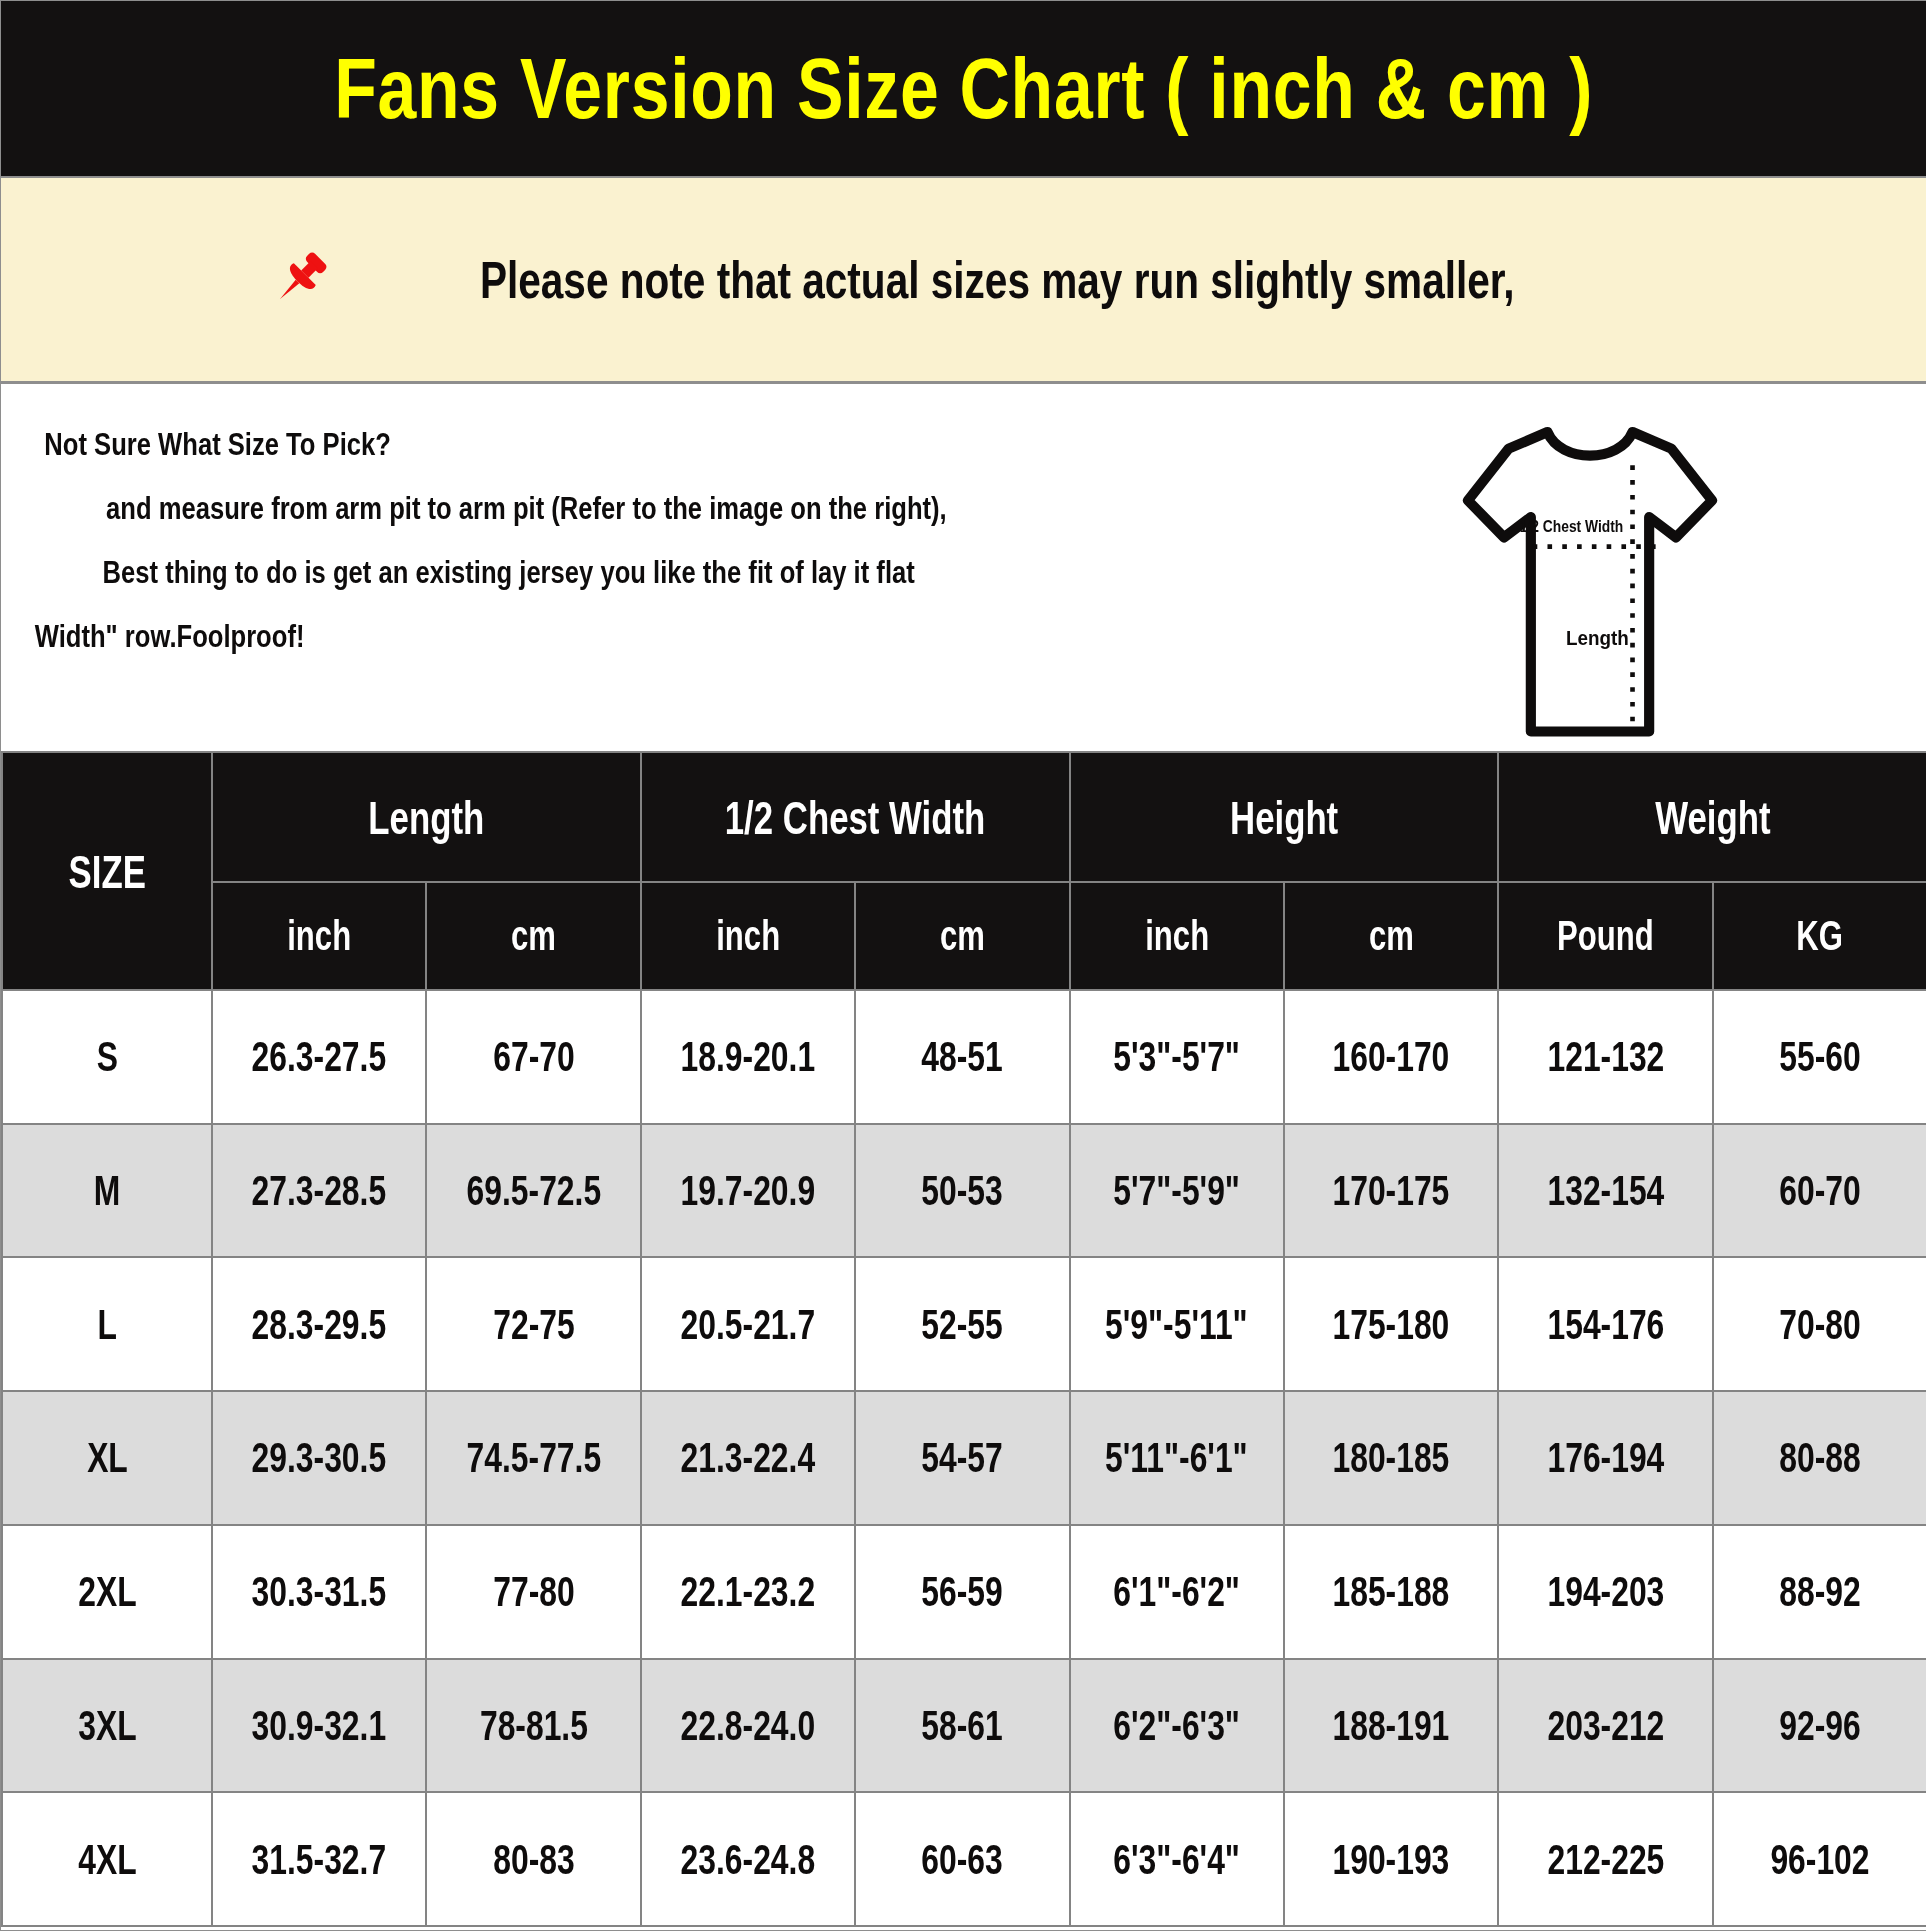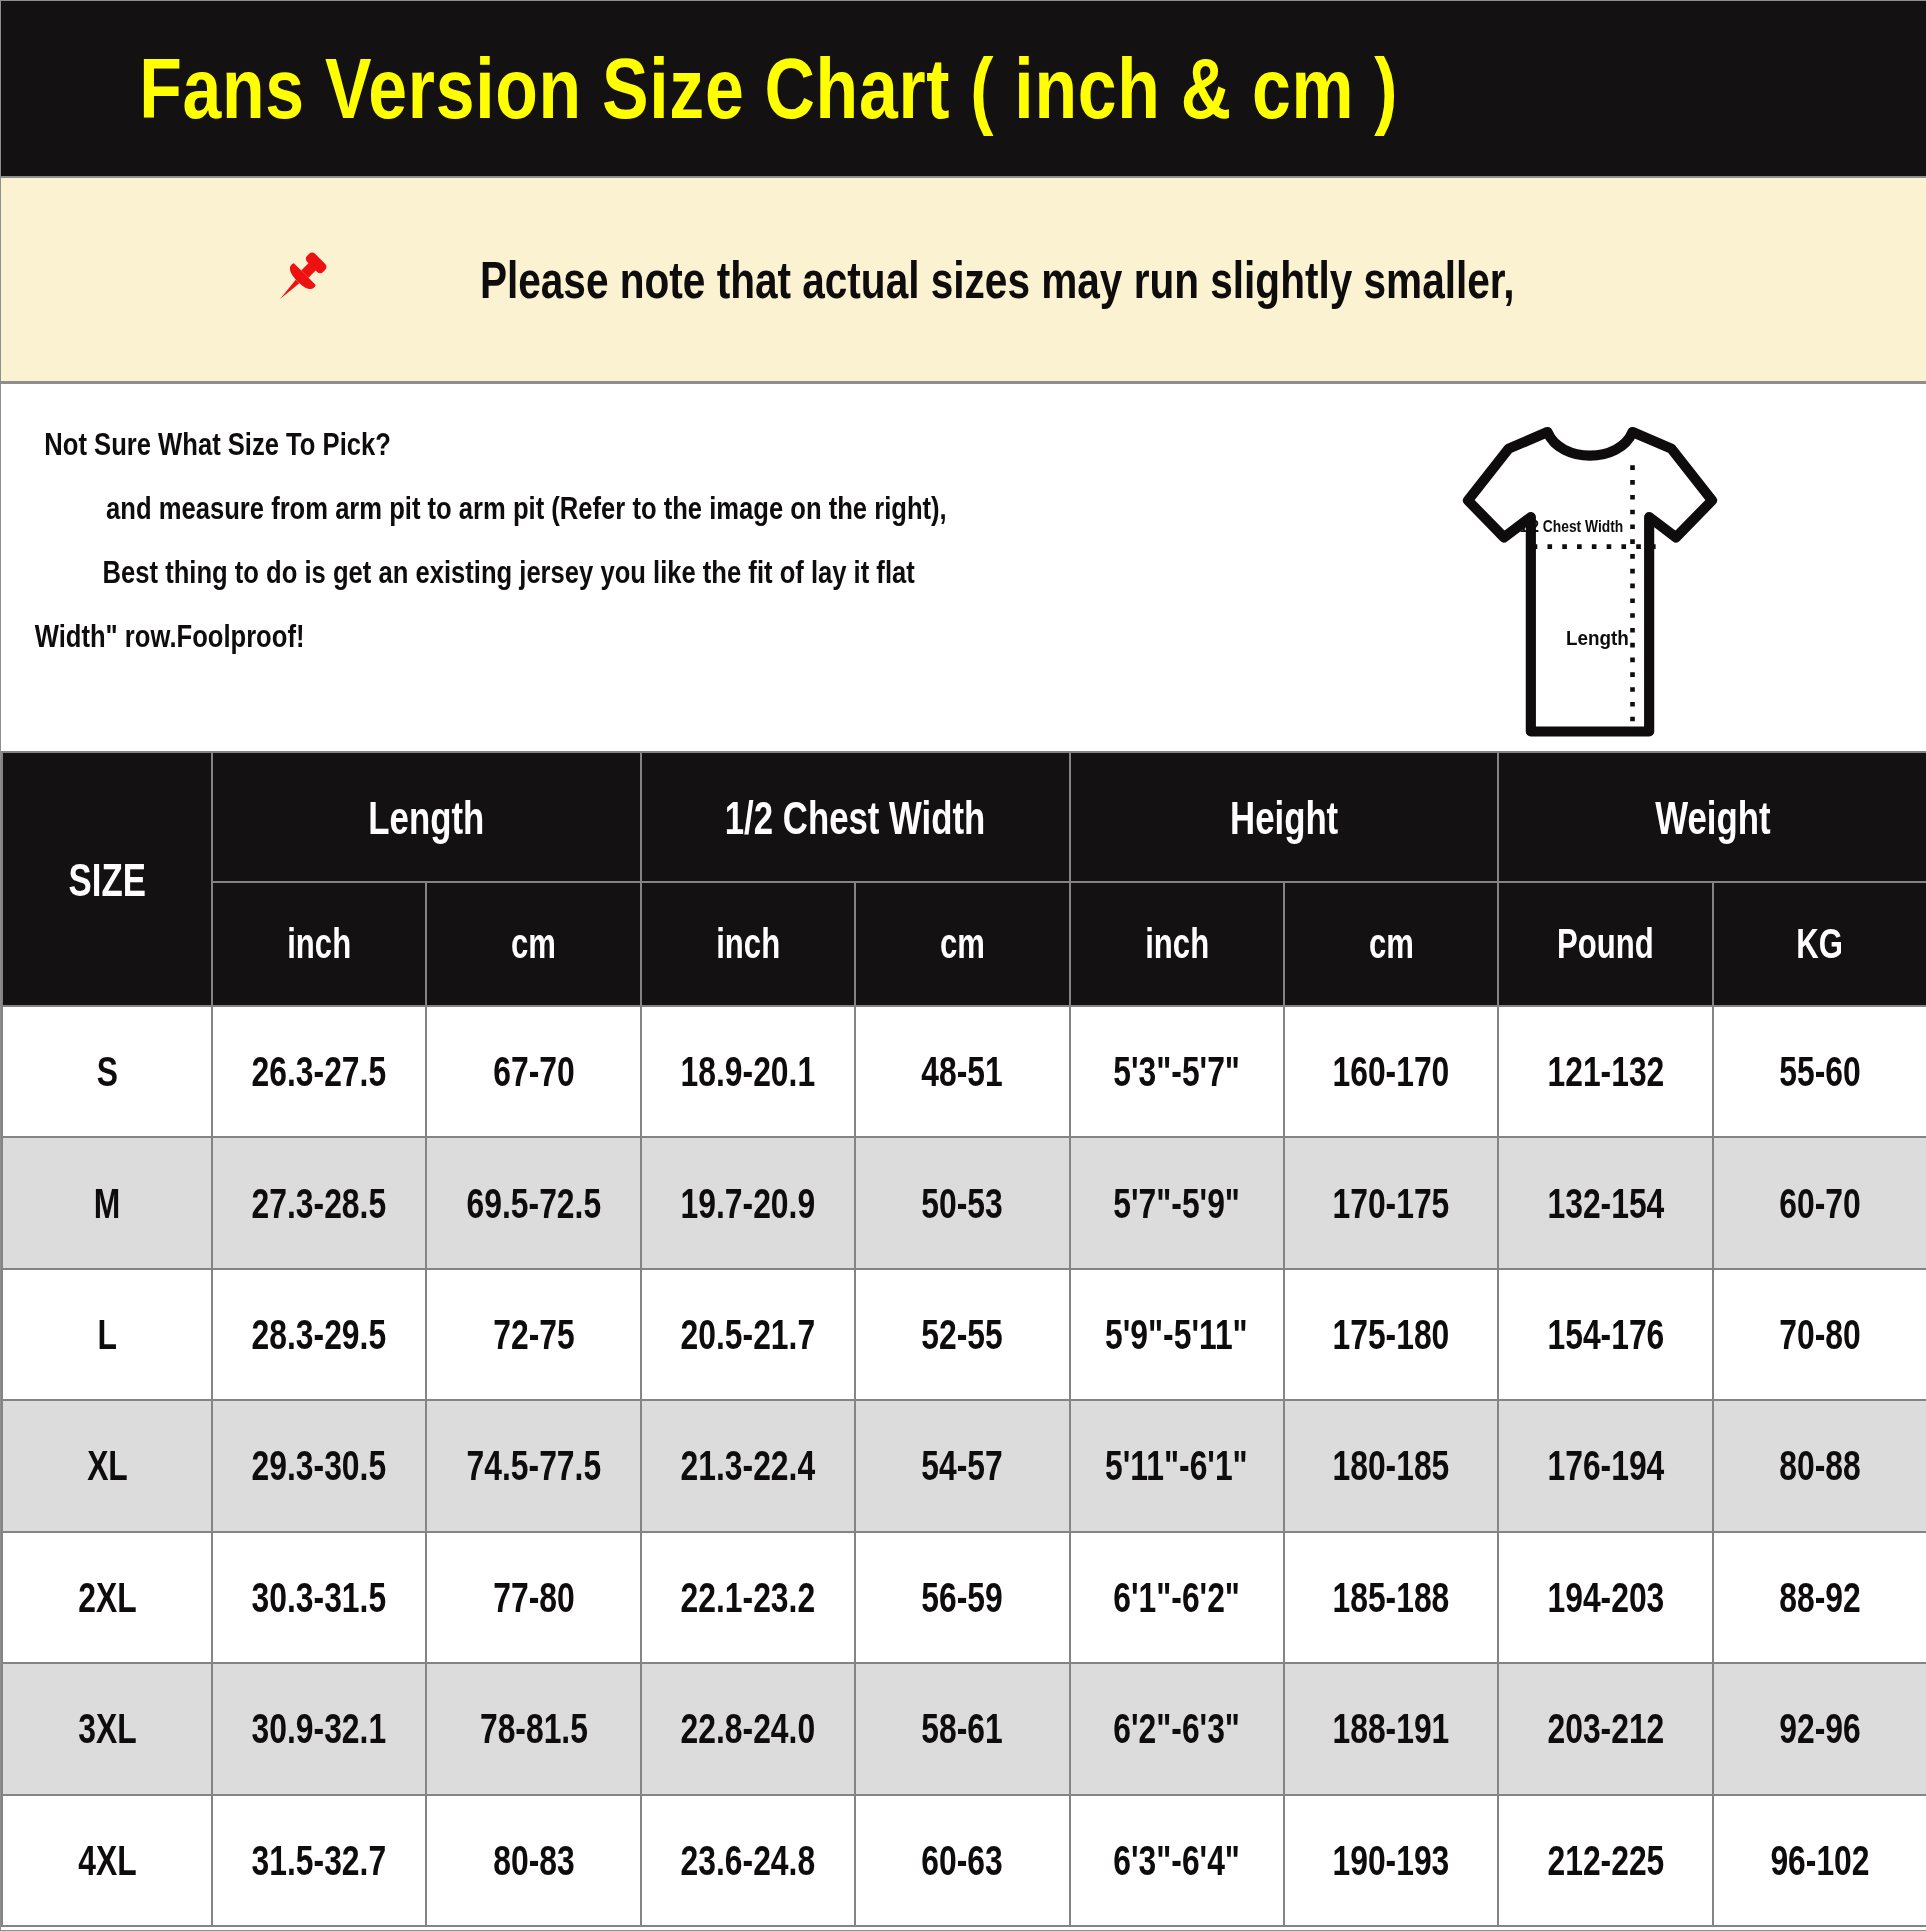--- a/index.html
+++ b/index.html
@@ -4,21 +4,21 @@
 <style>
   html,body { margin:0; padding:0; background:#ffffff; }
   .page {
     position:relative; width:1927px; height:1931px; box-sizing:border-box;
     border:1.8px solid #8e8e8e; overflow:hidden; background:#ffffff;
     font-family:"Liberation Sans","DejaVu Sans",sans-serif; font-weight:bold; color:#0e0c0c;
   }
   .cond { display:inline-block; transform:scaleX(0.78); transform-origin:50% 50%; white-space:nowrap; }
 
   
-  .title-bar { height:175px; background:#131111; display:flex; align-items:center; justify-content:flex-start; }
+  .title-bar { height:175px; background:#131111; display:flex; align-items:center; justify-content:center; }
   .title-bar .cond { transform:scaleX(0.82); font-size:85px; color:#ffff00; letter-spacing:0.9px; }
 
   
   .note {
     height:208px; box-sizing:border-box; background:#faf2d0;
     border-top:2.8px solid #8e8e8e; border-bottom:3.7px solid #8e8e8e;
     display:flex; flex-direction:column; align-items:center; justify-content:space-around;
     padding:2px 0; font-size:52px;
   }
   .note-line { display:flex; align-items:center; }
@@ -33,21 +33,21 @@
   .shirt-box { position:absolute; left:1444px; top:24px; width:290px; height:342px; }
   .shirt-box svg { width:100%; height:100%; }
 
   
   .size-table { width:1927px; height:1176px; border-collapse:collapse; table-layout:fixed; }
   .size-table th, .size-table td {
     border:2.8px solid #848484; text-align:center; vertical-align:middle; padding:0;
   }
   .size-table thead th { background:#131111; color:#ffffff; }
   .size-table thead tr.group-row { height:130px; font-size:47px; }
-  .size-table thead tr.unit-row  { height:124px; font-size:42px; }
+  .size-table thead tr.unit-row  { height:108px; font-size:42px; }
   .size-table tbody tr { height:129px; font-size:43px; background:#ffffff; }
   .size-table tbody tr.alt { background:#dcdcdc; }
   .size-table .cond { transform:scaleX(0.74); }
 </style>
 </head>
 <body>
 
 <div class="page">
 
   <header class="title-bar">

